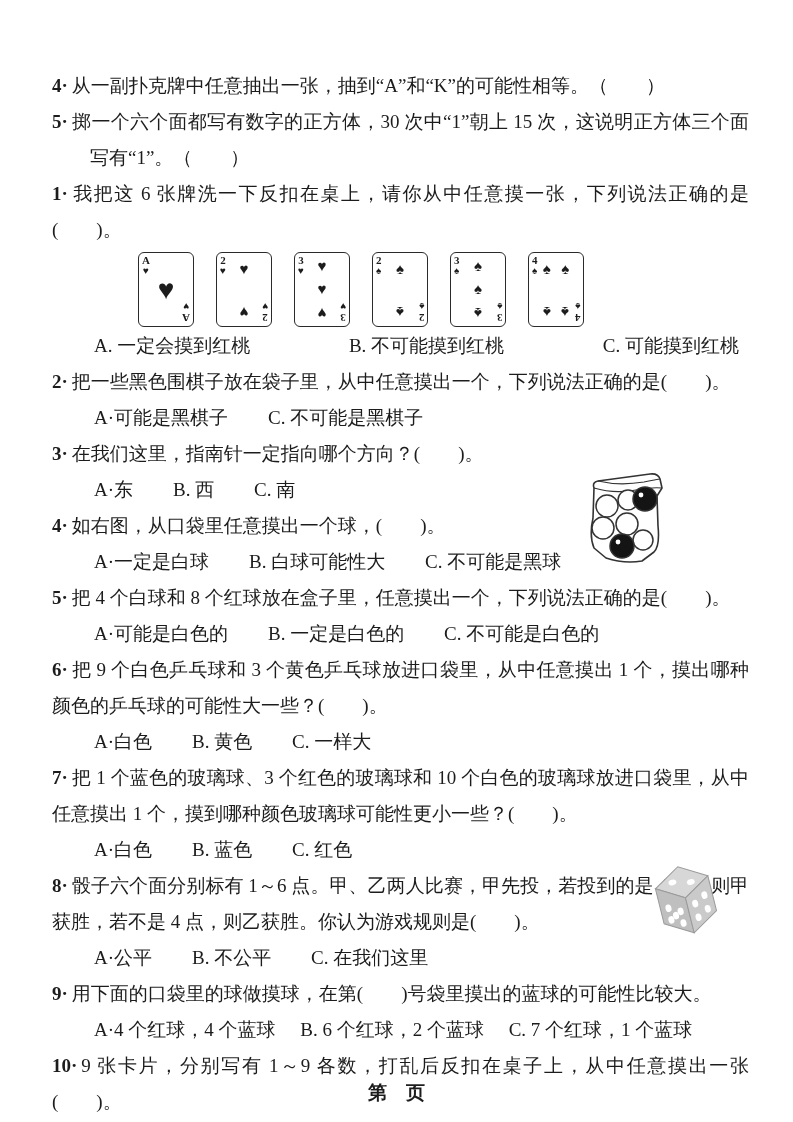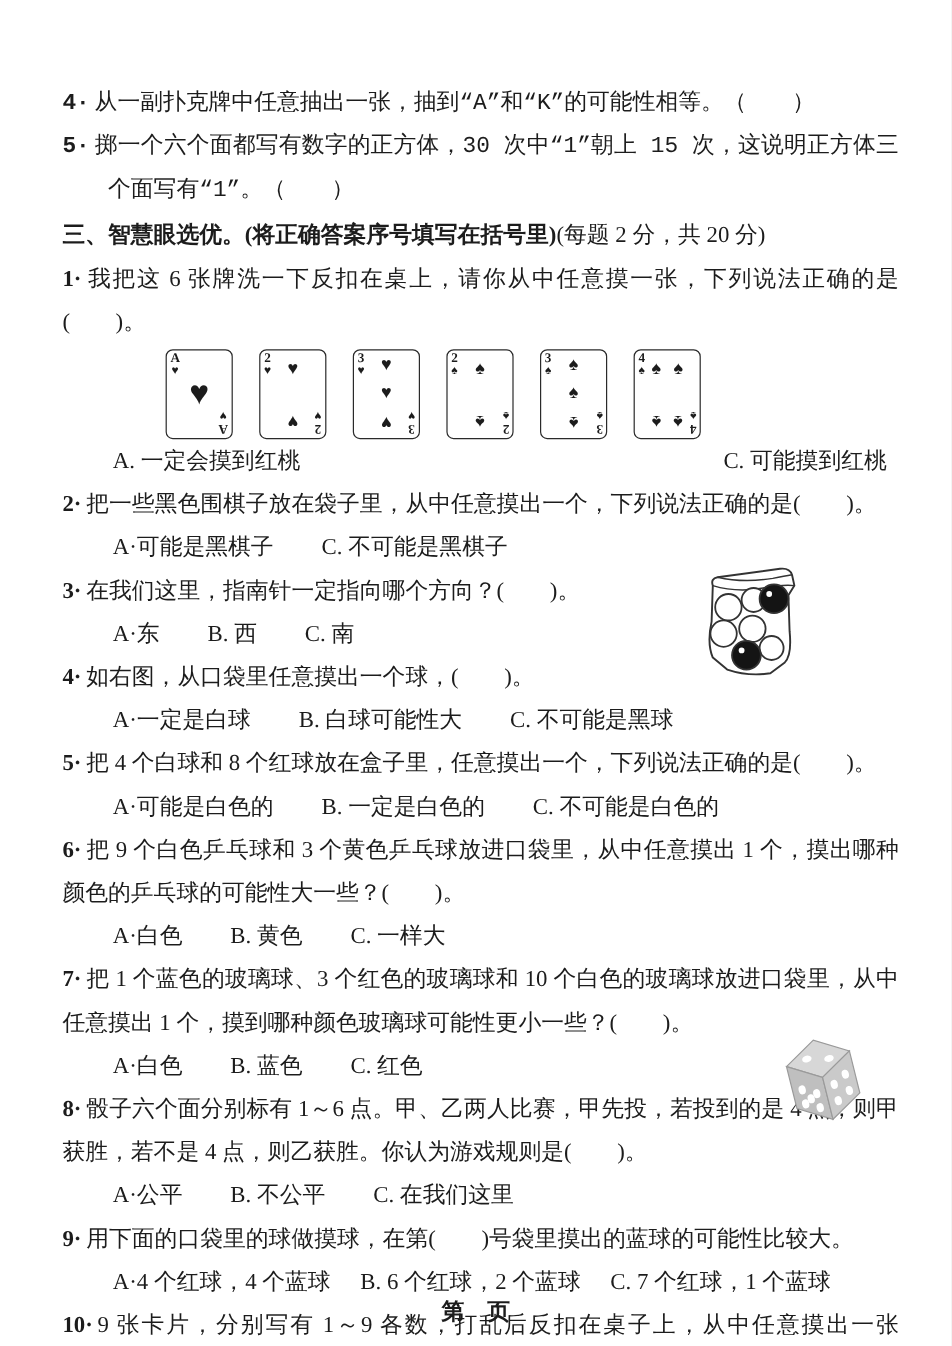--- a/index.html
+++ b/index.html
@@ -13,21 +13,21 @@
     font-size:19px;
     overflow:hidden;
   }
   .content{
     position:absolute;
     left:52px;top:68px;
     width:697px;
   }
   p{margin:0;line-height:36px;text-align:justify;}
   .qnum{font-weight:bold;padding-right:4px;}
-  .hang{padding-left:2em;text-indent:-2em;font-family:Liberation Mono, monospace;}
+  .hang{padding-left:2em;text-indent:-2em;}
   .sec{font-weight:bold;margin-top:3px;}
   .sec .pts{font-weight:normal;}
   .opts{
     padding-left:42px;
     display:flex;
     gap:2.1em;
     line-height:36px;
     white-space:nowrap;
     align-items:center;
   }
@@ -74,21 +74,20 @@
 </style>
 </head>
 <body>
 
 <div class="page">
   <div class="content">
 
     <p class="hang"><span class="qnum">4·</span><span>从一副扑克牌中任意抽出一张，抽到“A”和“K”的可能性相等。（　　）</span></p>
     <p class="hang"><span class="qnum">5·</span><span>掷一个六个面都写有数字的正方体，30 次中“1”朝上 15 次，这说明正方体三个面写有“1”。（　　）</span></p>
 
-    <p class="sec"><span>三、智慧眼选优。</span><span>(将正确答案序号填写在括号里)</span><span class="pts">(每题 2 分，共 20 分)</span></p>
 
     <p><span class="qnum">1·</span><span>我把这 6 张牌洗一下反扣在桌上，请你从中任意摸一张，下列说法正确的是(　　)。</span></p>
     <div class="cards-row" id="cards-row">
         <div class="card">
           <div class="corner tl"><span>A</span><span class="s">♥</span></div>
           <div class="corner br"><span>A</span><span class="s">♥</span></div>
           <span class="pip big" style="left: 50%; top: 52%;">♥</span>
         </div>
         <div class="card">
           <div class="corner tl"><span>2</span><span class="s">♥</span></div>
@@ -120,20 +119,21 @@
           <div class="corner tl"><span>4</span><span class="s">♠</span></div>
           <div class="corner br"><span>4</span><span class="s">♠</span></div>
           <span class="pip" style="left: 33%; top: 22%;">♠</span>
           <span class="pip" style="left: 67%; top: 22%;">♠</span>
           <span class="pip flip" style="left: 33%; top: 80%;">♠</span>
           <span class="pip flip" style="left: 67%; top: 80%;">♠</span>
         </div>
       </div>
     <div class="opts wide">
       <span>A. 一定会摸到红桃</span>
+      <span>B. 不可能摸到红桃</span>
       <span>C. 可能摸到红桃</span>
     </div>
 
     <p><span class="qnum">2·</span><span>把一些黑色围棋子放在袋子里，从中任意摸出一个，下列说法正确的是(　　)。</span></p>
     <div class="opts">
       <span>A·可能是黑棋子</span>
       <span>C. 不可能是黑棋子</span>
     </div>
 
     <p><span class="qnum">3·</span><span>在我们这里，指南针一定指向哪个方向？(　　)。</span></p>

